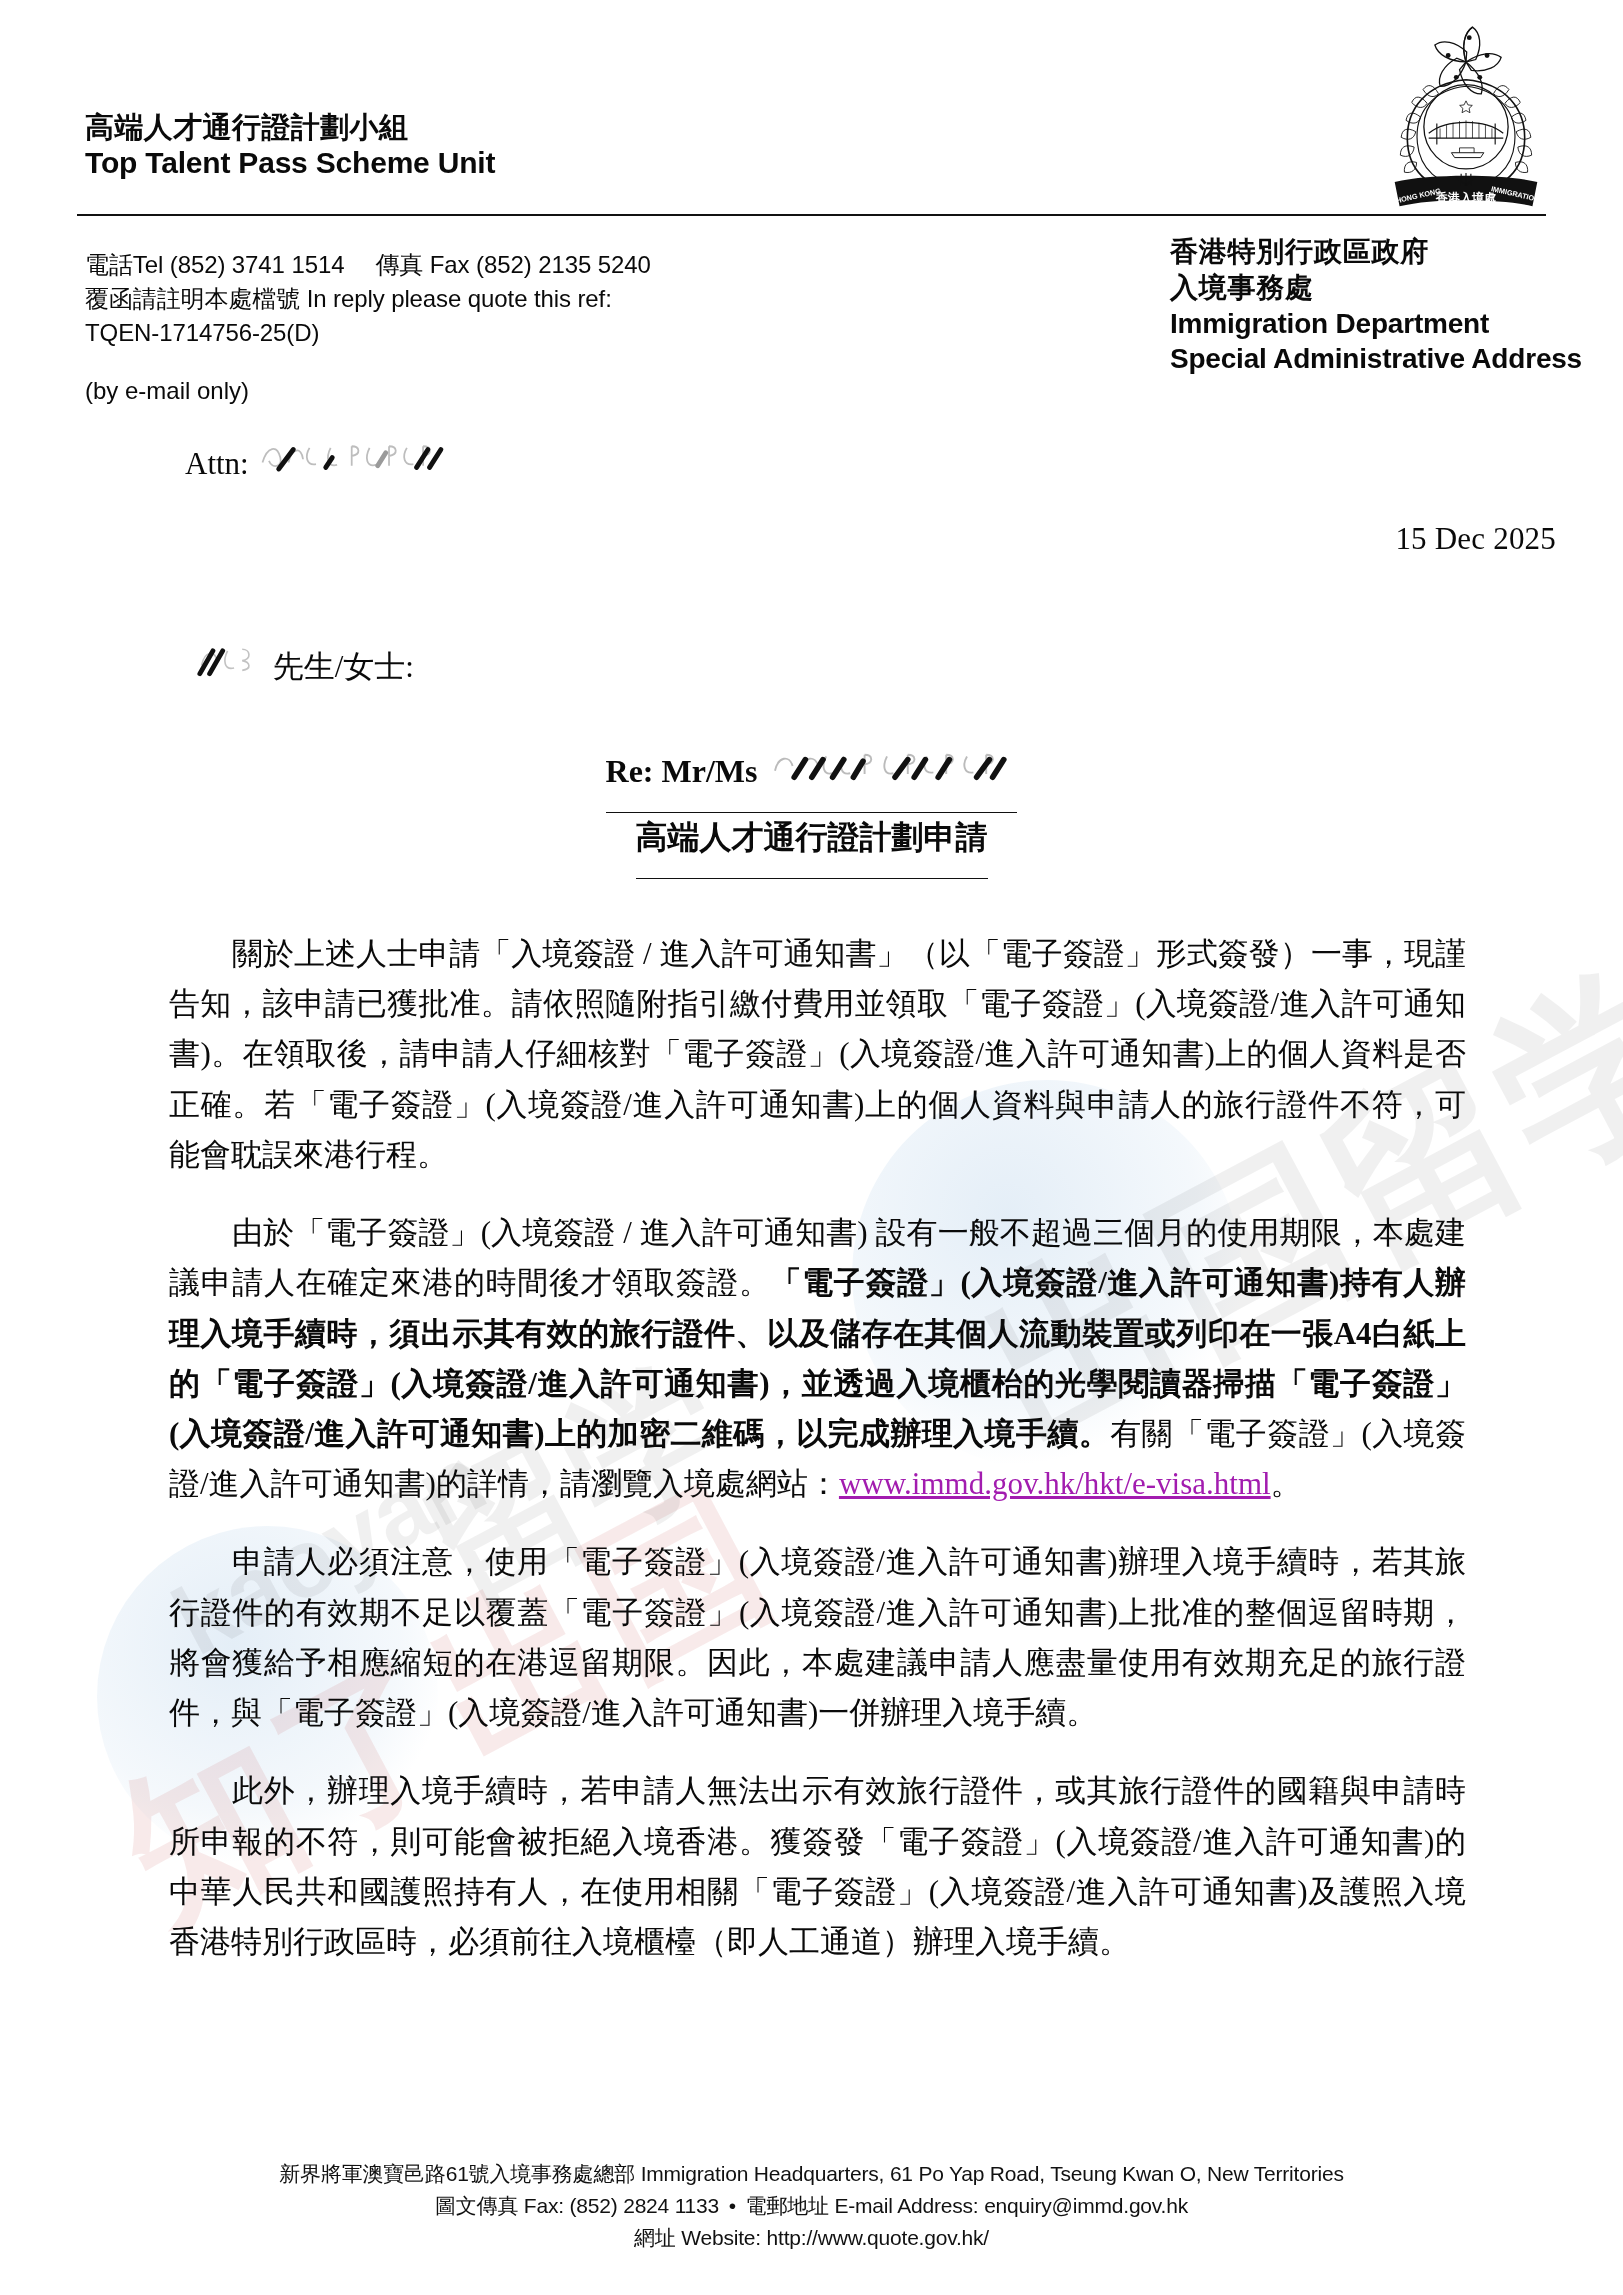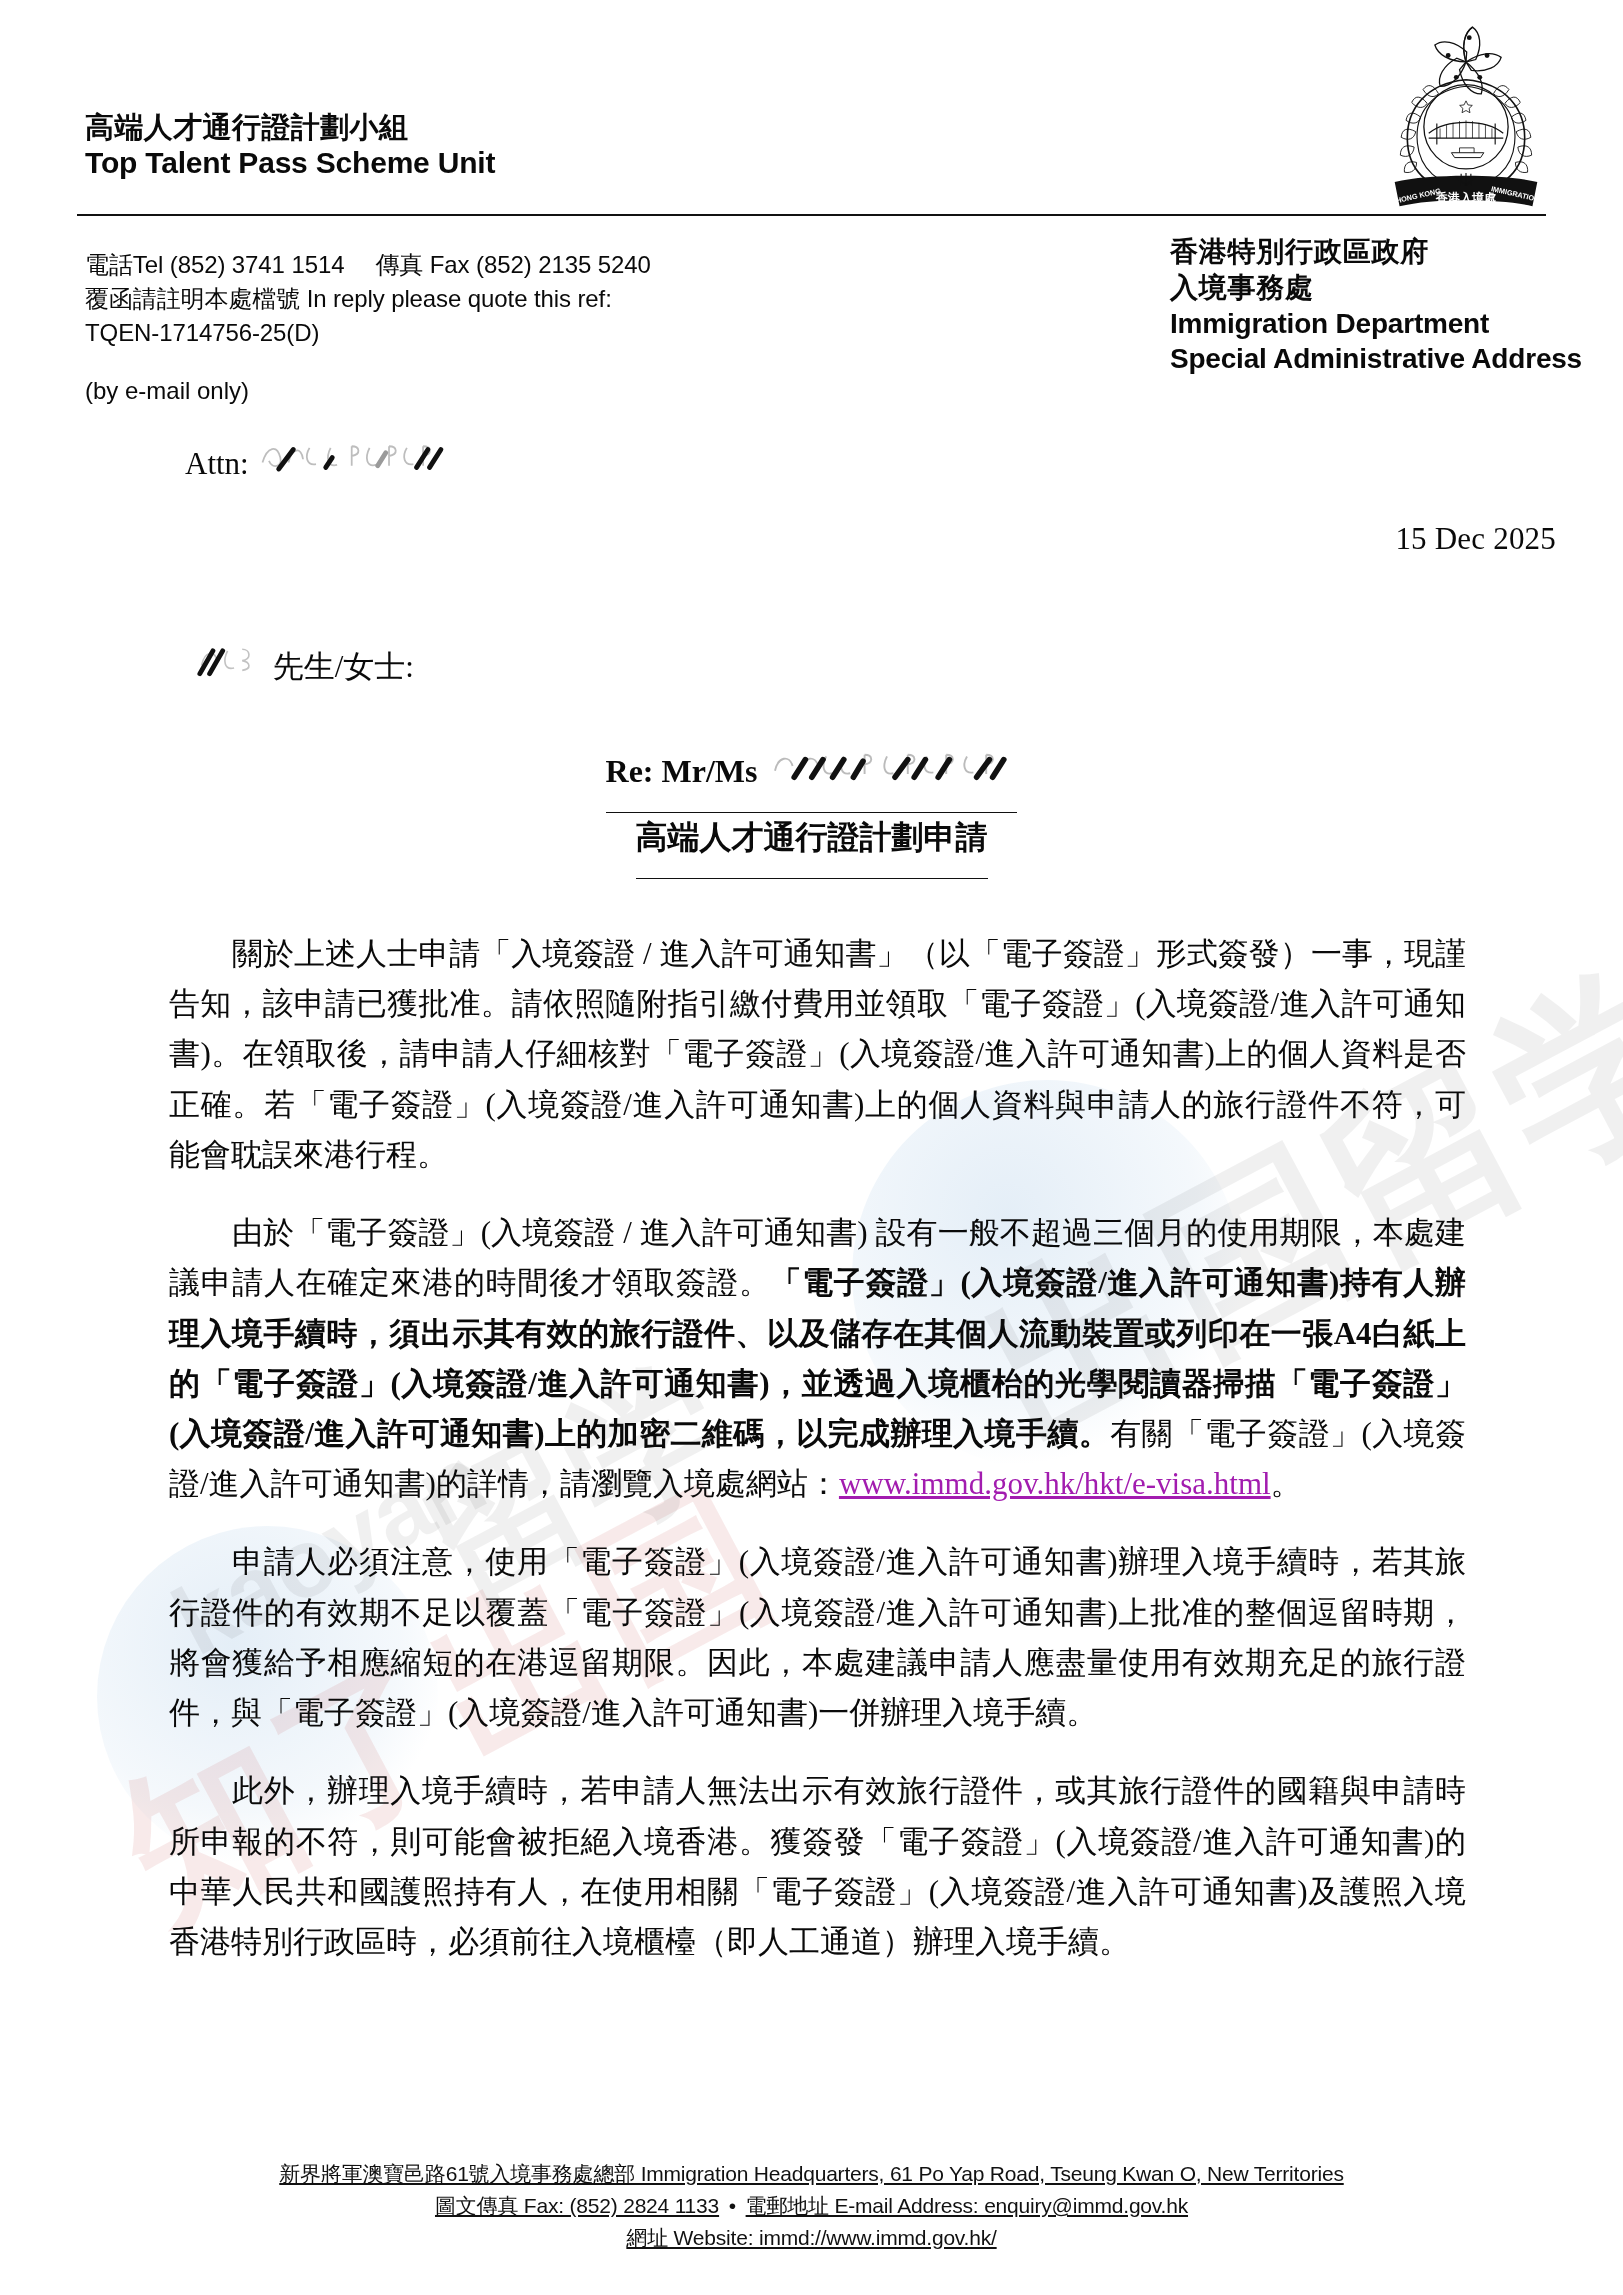--- a/index.html
+++ b/index.html
@@ -189,21 +189,20 @@
     position: absolute;
     left: 0;
     top: 2158px;
     width: 1623px;
     text-align: center;
     font-family: "Liberation Sans", "DejaVu Sans", sans-serif;
     font-size: 21px;
     line-height: 1.52;
     color: #111;
     letter-spacing: -0.2px;
-    text-decoration: underline;
   }
   .footer .dot { display: inline-block; padding: 0 9.7px; }
 </style>
 </head>
 <body>
 
 <div class="page">
 
   <div class="wm-blue-disc" id="wmdisc1"></div>
   <div class="wm-blue-disc" id="wmdisc2"></div>
@@ -410,17 +409,17 @@
 
     <p class="indent">此外，辦理入境手續時，若申請人無法出示有效旅行證件，或其旅行證件的國籍與申請時所申報的不符，則可能會被拒絕入境香港。獲簽發「電子簽證」(入境簽證/進入許可通知書)的中華人民共和國護照持有人，在使用相關「電子簽證」(入境簽證/進入許可通知書)及護照入境香港特別行政區時，必須前往入境櫃檯（即人工通道）辦理入境手續。</p>
 
   </div>
 
   <div class="footer">
     <div>新界將軍澳寶邑路61號入境事務處總部 Immigration Headquarters, 61 Po Yap Road, Tseung Kwan O, New Territories</div>
     <div>
       <span>圖文傳真 Fax: (852) 2824 1133</span><span class="dot">•</span><span>電郵地址 E-mail Address: enquiry@immd.gov.hk</span>
     </div>
-    <div>網址 Website: immd://www.immd.gov.hk/</div>
+    <div>網址 Website: http://www.quote.gov.hk/</div>
   </div>
 
 </div>
 
 
 </body></html>

